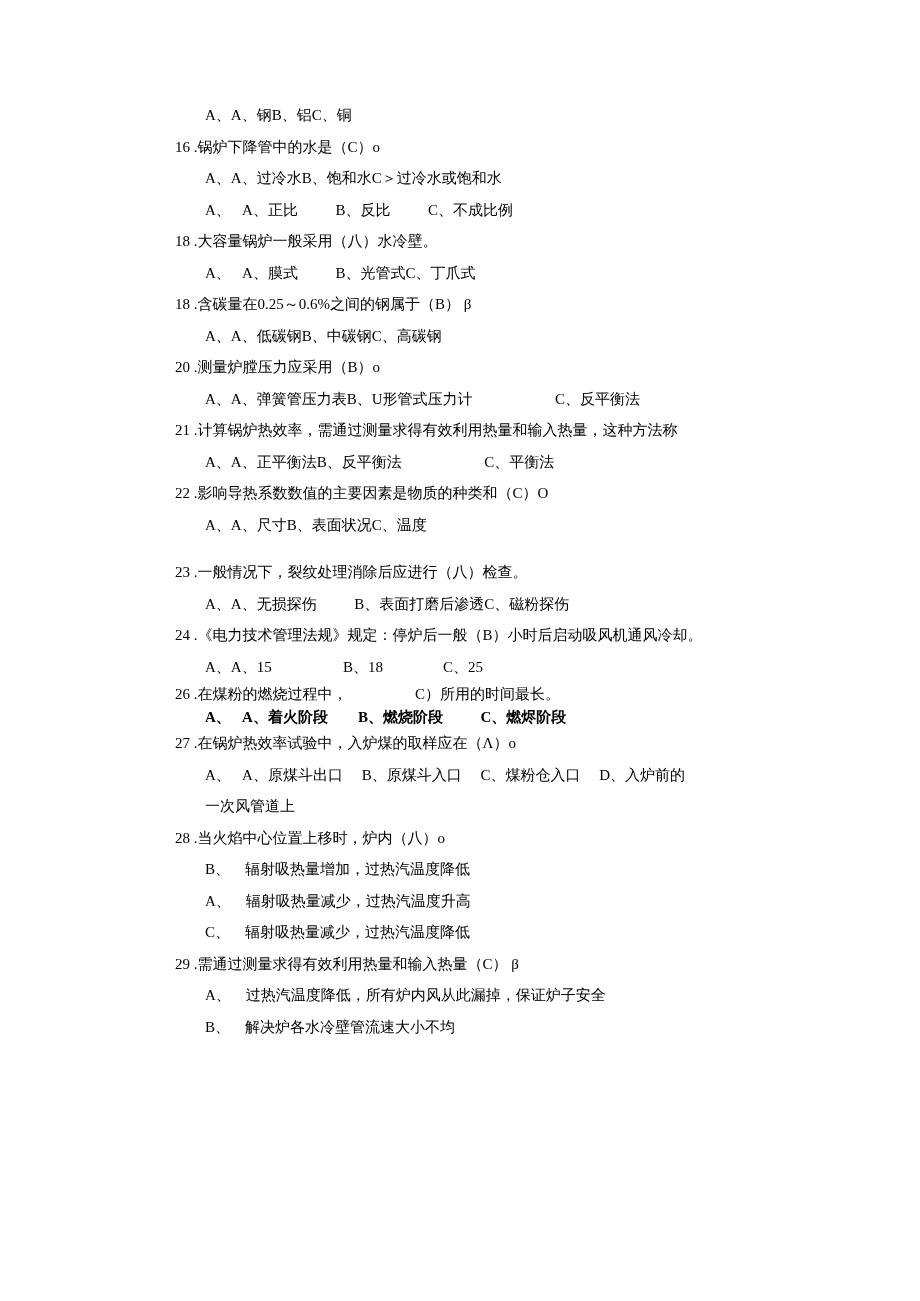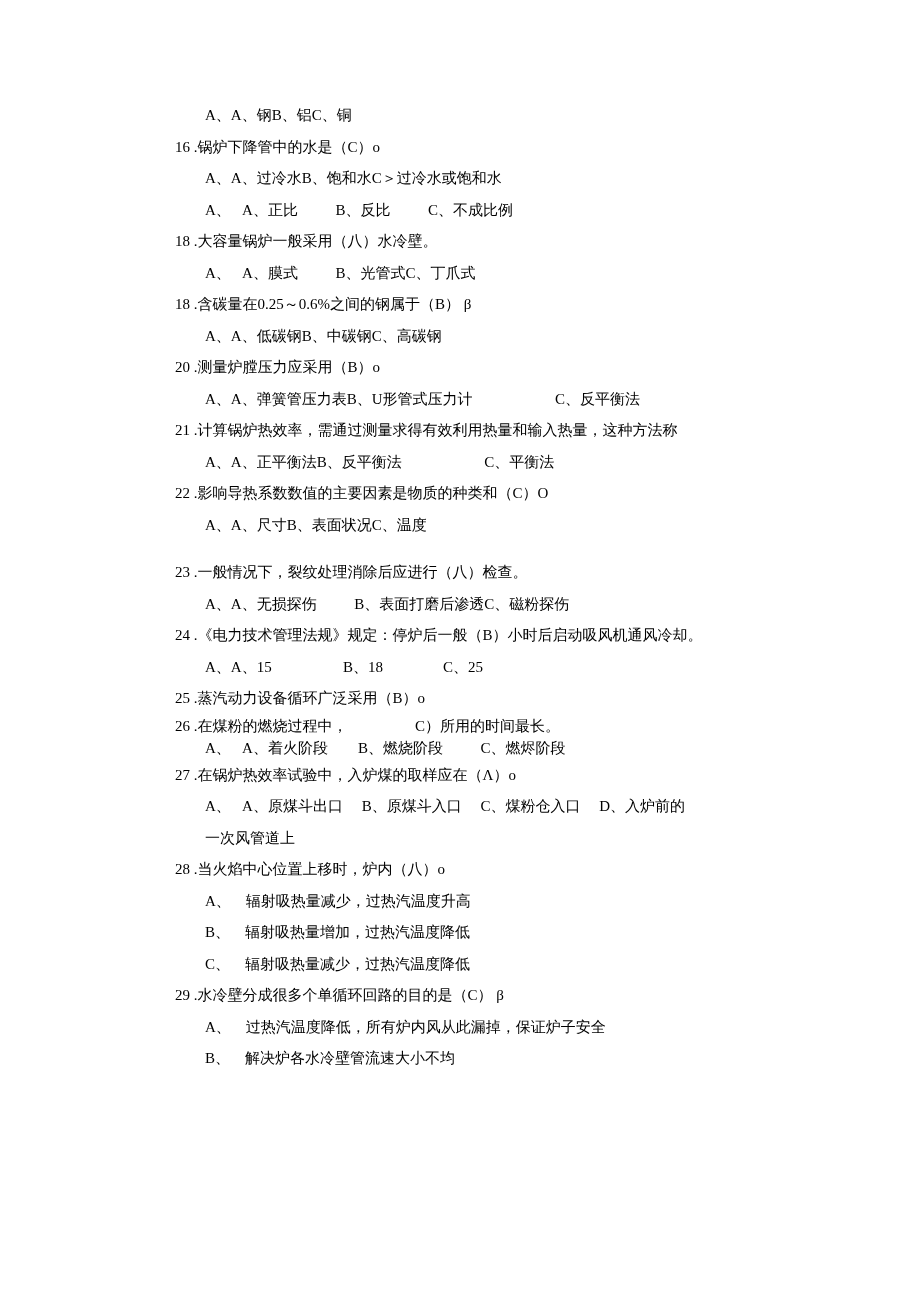--- a/index.html
+++ b/index.html
@@ -38,27 +38,26 @@
       <div class="line"><span>21 </span><span>.计算锅炉热效率，需通过测量求得有效利用热量和输入热量，这种方法称</span></div>
       <div class="line opt-indent"></div>
       <div class="line opt-indent">A、A、正平衡法B、反平衡法                      C、平衡法</div>
       <div class="line"><span>22 </span><span>.影响导热系数数值的主要因素是物质的种类和（C）O</span></div>
       <div class="line opt-indent">A、A、尺寸B、表面状况C、温度</div>
       <div style="height: 16px;"></div>
       <div class="line"><span>23 </span><span>.一般情况下，裂纹处理消除后应进行（八）检查。</span></div>
       <div class="line opt-indent">A、A、无损探伤          B、表面打磨后渗透C、磁粉探伤</div>
       <div class="line"><span>24 </span><span>.《电力技术管理法规》规定：停炉后一般（B）小时后启动吸风机通风冷却。</span></div>
       <div class="line opt-indent">A、A、15                   B、18                C、25</div>
-      <div class="line"><span>25 </span><span>.蒸汽动力设备循环广泛采用（B）o</span></div>
       <div class="line" style="line-height: 1.5; font-family: Liberation Serif, serif;"><span>26 </span><span>.在煤粉的燃烧过程中，                  C）所用的时间最长。</span></div>
-      <div class="line opt-indent" style="line-height: 1.5;">A、   A、着火阶段        B、燃烧阶段          C、燃烬阶段</div>
+      <div class="line opt-indent" style="line-height: 1.5; font-weight: bold;">A、   A、着火阶段        B、燃烧阶段          C、燃烬阶段</div>
       <div class="line"><span>27 </span><span>.在锅炉热效率试验中，入炉煤的取样应在（Λ）o</span></div>
       <div class="line opt-indent">A、   A、原煤斗出口     B、原煤斗入口     C、煤粉仓入口     D、入炉前的</div>
       <div class="line opt-indent">一次风管道上</div>
       <div class="line"><span>28 </span><span>.当火焰中心位置上移时，炉内（八）o</span></div>
+      <div class="line opt-indent">B、    辐射吸热量增加，过热汽温度降低</div>
       <div class="line opt-indent">A、    辐射吸热量减少，过热汽温度升高</div>
-      <div class="line opt-indent">B、    辐射吸热量增加，过热汽温度降低</div>
       <div class="line opt-indent">C、    辐射吸热量减少，过热汽温度降低</div>
-      <div class="line"><span>29 </span><span>.水冷壁分成很多个单循环回路的目的是（C） β</span></div>
+      <div class="line"><span>29 </span><span>.需通过测量求得有效利用热量和输入热量（C） β</span></div>
       <div class="line opt-indent">A、    过热汽温度降低，所有炉内风从此漏掉，保证炉子安全</div>
       <div class="line opt-indent">B、    解决炉各水冷壁管流速大小不均</div>
     </div>
 </div>
 
 </body></html>

